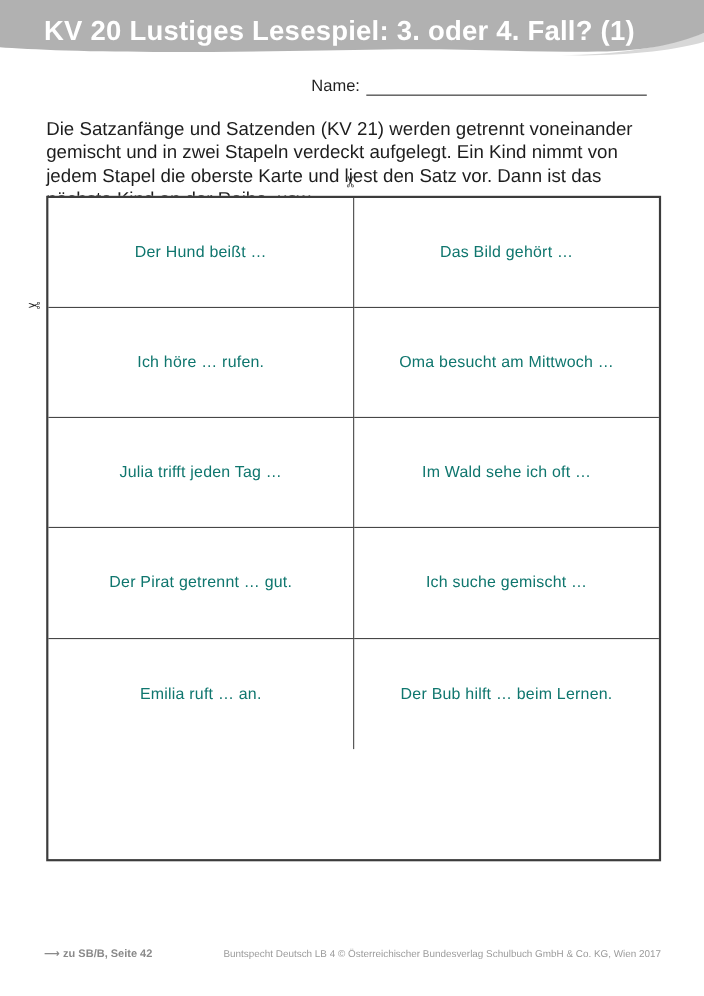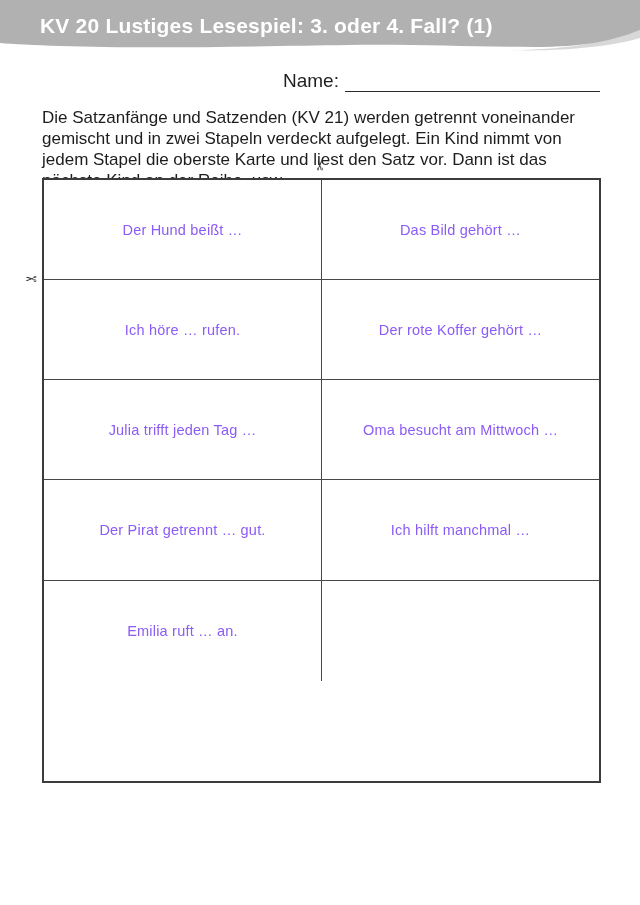--- a/index.html
+++ b/index.html
@@ -4,25 +4,25 @@
 <style>
   html,body{margin:0;padding:0;background:#ffffff;}
   .page{
     position:relative;width:640px;height:905px;background:#ffffff;overflow:hidden;
     font-family:"Liberation Sans", sans-serif;color:#1a1a1a;
   }
   
   .banner-svg{position:absolute;left:0;top:0;width:640px;height:58px;display:block;}
   .banner-title{
     position:absolute;left:40px;top:14px;width:560px;
-    font-size:21px;font-weight:bold;color:#ffffff;letter-spacing:0.2px;
+    font-size:25px;font-weight:bold;color:#ffffff;letter-spacing:0.2px;
   }
   
   .name-row{position:absolute;left:283px;top:70px;display:flex;align-items:flex-end;}
-  .name-label{font-size:19px;color:#1f1f1f;}
+  .name-label{font-size:15px;color:#1f1f1f;}
   .name-line{width:255px;border-bottom:1.6px solid #2a2a2a;height:16px;margin-left:6px;}
   
   .instructions{
     position:absolute;left:42px;top:108px;width:562px;
     font-size:17px;line-height:1.23;color:#1d1d1d;
   }
   
   .scissors{position:absolute;font-family:"DejaVu Sans", sans-serif;color:#2b2b2b;font-size:14px;line-height:1;}
   .scissors-top{left:311px;top:158px;width:18px;text-align:center;}
   .scissors-top .gl{display:inline-block;transform:rotate(-90deg);}
@@ -30,21 +30,21 @@
   .scissors-left .gl{display:inline-block;transform:scaleX(-1);}
   
   .card-table{
     position:absolute;left:42px;top:178px;width:559px;height:605px;
     border:2px solid #3c3c3c;box-sizing:border-box;
     display:grid;grid-template-columns:278px 1fr;grid-template-rows:repeat(6,1fr);
     background:#ffffff;
   }
   .card-cell{
     display:flex;align-items:center;justify-content:center;text-align:center;
-    font-size:14.5px;color:#8b5cf6;letter-spacing:0.2px;
+    font-size:14.5px;color:#0f766e;letter-spacing:0.2px;
     border-bottom:1.5px solid #474747;box-sizing:border-box;padding:4px 10px;
   }
   .card-cell.col-left{border-right:1.5px solid #474747;}
   .card-cell.row-last{border-bottom:none;}
   
   .footer{
     position:absolute;left:40px;top:862px;width:561px;
     display:flex;justify-content:space-between;align-items:baseline;
   }
   .footer-left{font-size:10px;font-weight:bold;color:#8a8a8a;}
@@ -74,22 +74,29 @@
     <span class="gl">✂</span>
   </div>
   <div class="scissors scissors-left">
     <span class="gl">✂</span>
   </div>
 
   <div class="card-table">
     <div class="card-cell col-left">Der Hund beißt …</div>
     <div class="card-cell">Das Bild gehört …</div>
     <div class="card-cell col-left">Ich höre … rufen.</div>
-    <div class="card-cell">Der rote Koffer gehört …</div>
+    <div class="card-cell">Oma besucht am Mittwoch …</div>
     <div class="card-cell col-left">Julia trifft jeden Tag …</div>
-    <div class="card-cell">Oma besucht am Mittwoch …</div>
+    <div class="card-cell">Im Wald sehe ich oft …</div>
     <div class="card-cell col-left">Der Pirat getrennt … gut.</div>
-    <div class="card-cell">Ich hilft manchmal …</div>
+    <div class="card-cell">Ich suche gemischt …</div>
     <div class="card-cell col-left row-last">Emilia ruft … an.</div>
+    <div class="card-cell row-last">Der Bub hilft … beim Lernen.</div>
   </div>
 
+  <div class="footer">
+    <div class="footer-left">
+      <span class="arrow">⟶</span><span>zu SB/B, Seite 42</span>
+    </div>
+    <div class="footer-right">Buntspecht Deutsch LB 4 © Österreichischer Bundesverlag Schulbuch GmbH &amp; Co. KG, Wien 2017</div>
+  </div>
 
 </div>
 
 </body></html>

